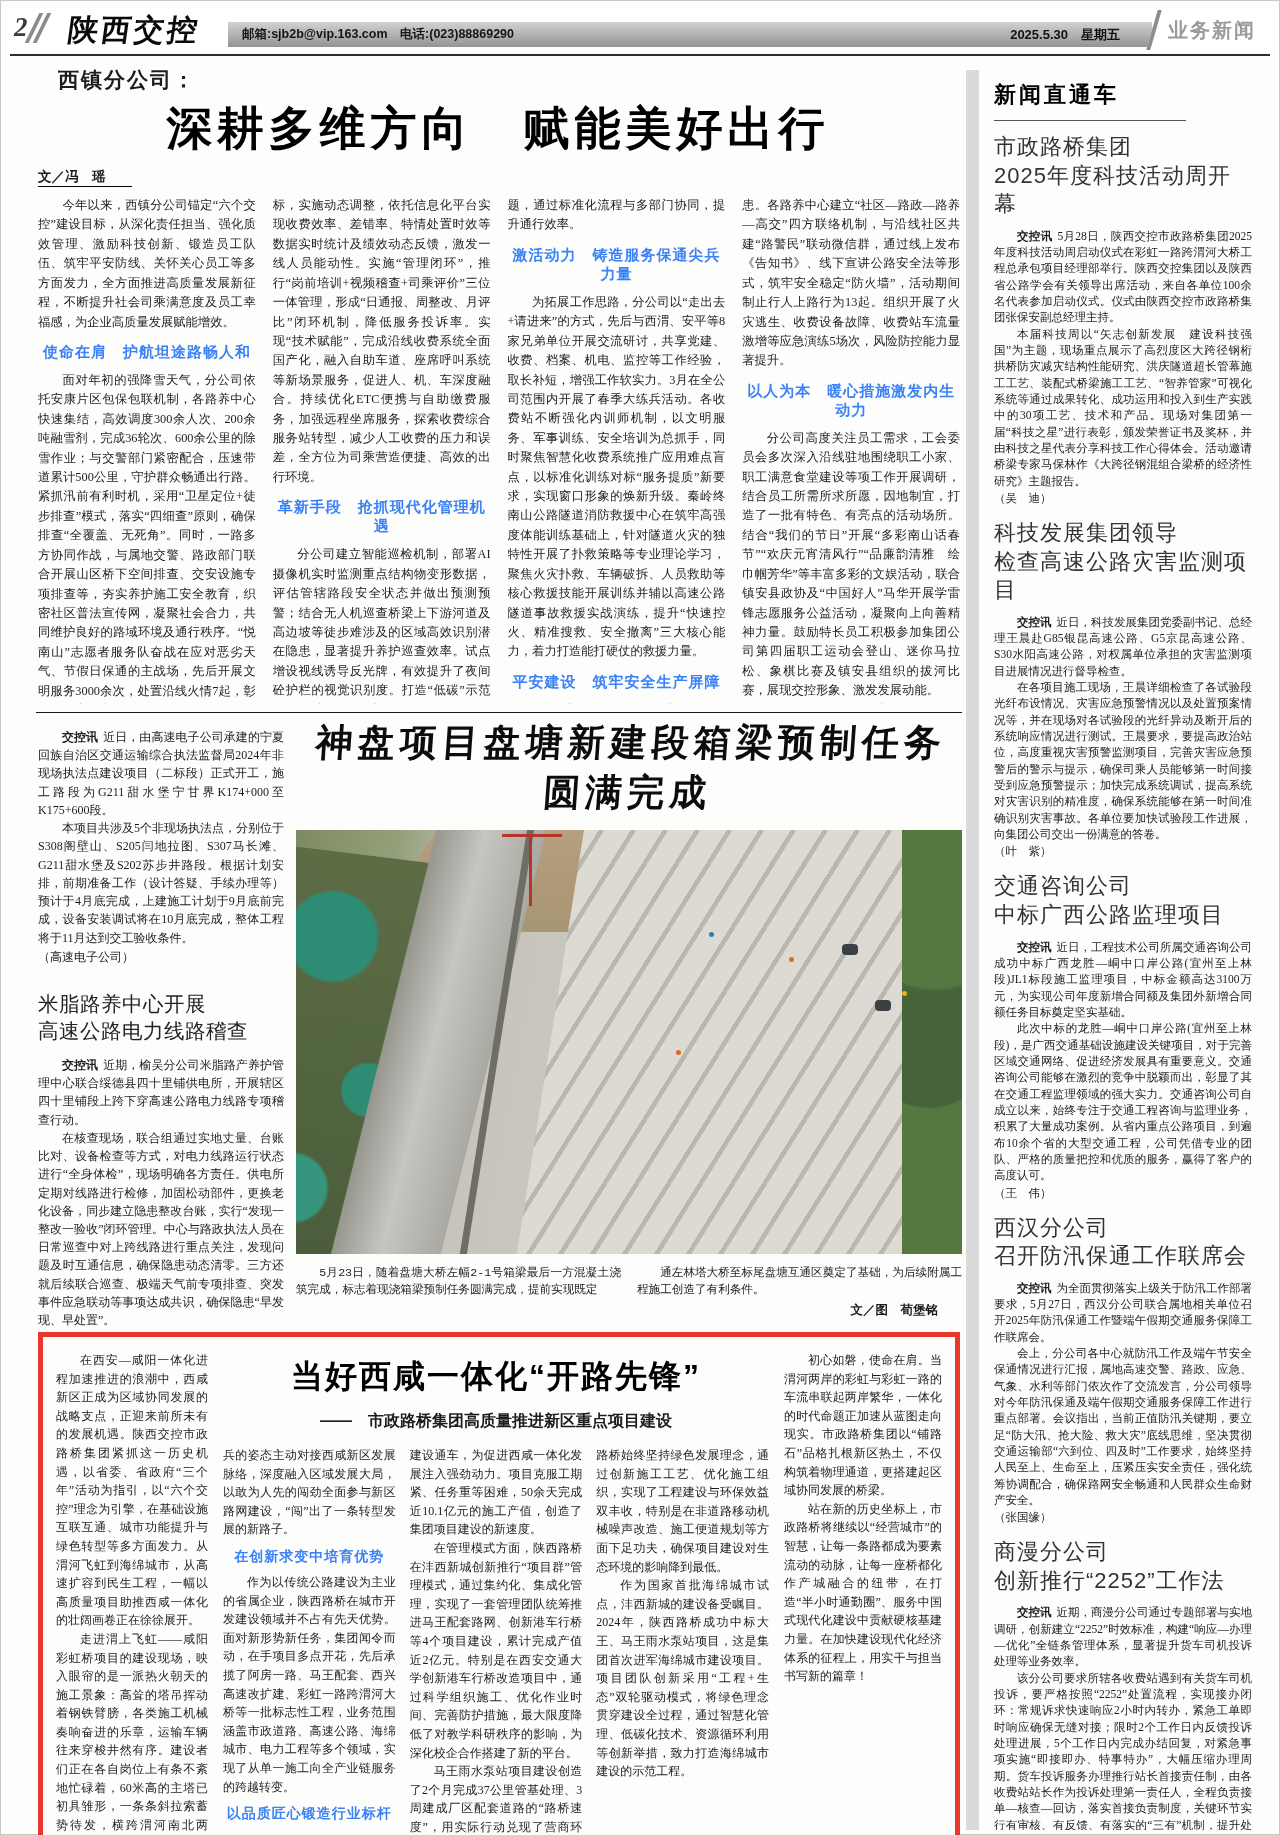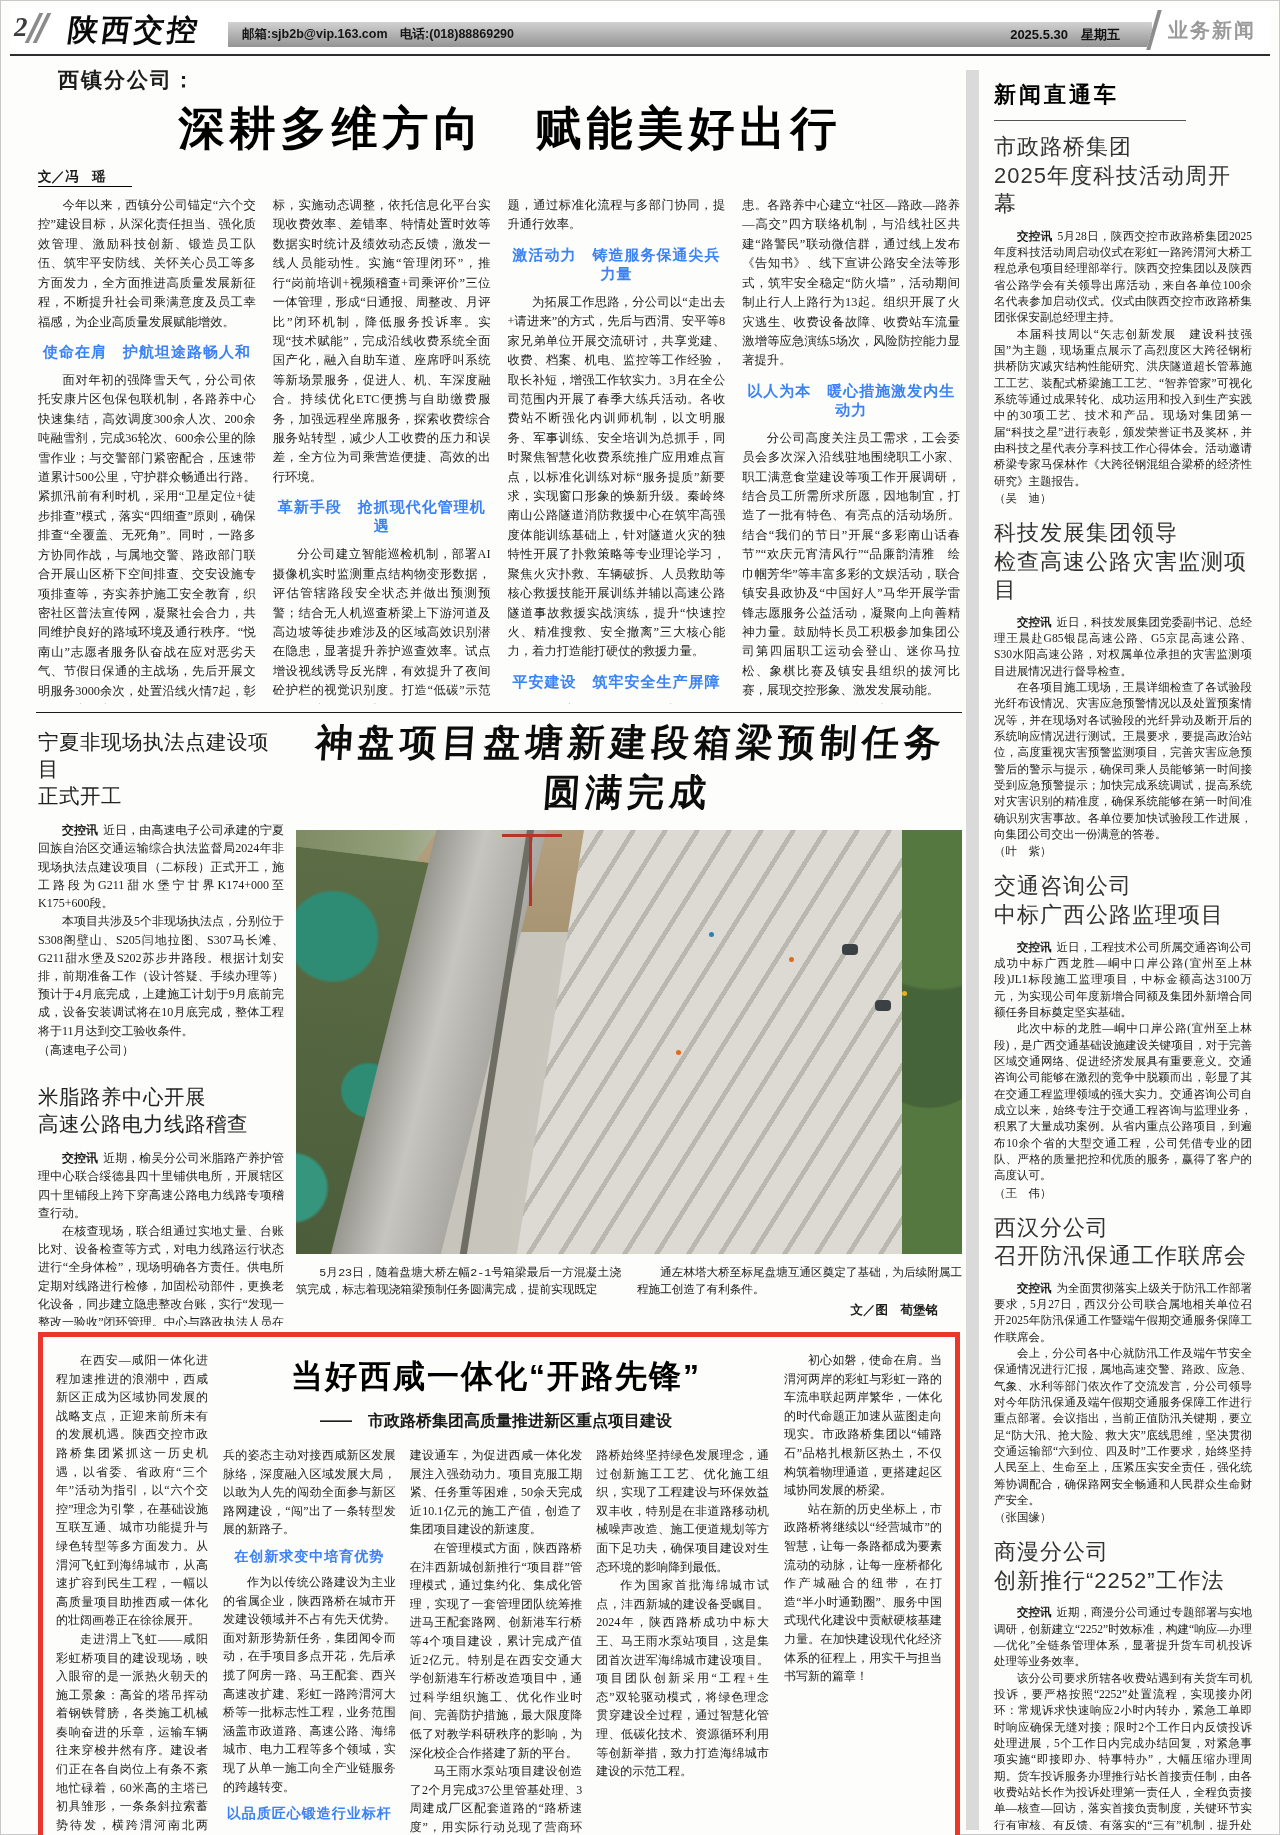--- a/index.html
+++ b/index.html
@@ -28,21 +28,21 @@
   .bp { font-size:12.3px; line-height:1.58; text-align:justify; text-indent:2em; }
   .bp.flush { text-indent:0; }
   .bh { font-family:"Liberation Sans","DejaVu Sans",sans-serif; font-size:15px; font-weight:bold; text-align:center;
         margin:11px 0 9px; letter-spacing:1px; color:#3b82f6; }
   b.lead { font-family:"Liberation Sans",sans-serif; margin-right:5px; }
   b.lead:empty { display:none; }
   .byline { text-align:left; font-size:12px; padding-right:6px; margin-top:2px; }
 
   
   .kicker { position:absolute; left:58px; top:66px; font-family:"Liberation Sans",sans-serif; font-weight:bold; font-size:21px; letter-spacing:2px; }
-  .headline { position:absolute; left:48px; top:98px; width:924px; text-align:center;
+  .headline { position:absolute; left:36px; top:98px; width:924px; text-align:center;
               font-family:Liberation Serif, serif; font-weight:900; font-size:46px; letter-spacing:5px; color:#000; }
   .main-byline { position:absolute; left:38px; top:168px; font-weight:bold; font-size:13.5px;
                  border-bottom:1px solid #000; padding:0 26px 0 0; }
   .main-cols { position:absolute; left:38px; top:196px; width:922px; height:508px; display:flex; gap:17px; overflow:hidden; }
   .main-cols .col { flex:1 1 0; overflow:hidden; }
 
   .mid-rule { position:absolute; left:36px; width:926px; top:712px; border-top:1.5px solid #1a1a1a; }
 
   
   .left-articles { position:absolute; left:38px; top:728px; width:246px; height:598px; overflow:hidden; }
@@ -118,21 +118,21 @@
 <div class="page">
 
   <header class="masthead">
     <div class="mast-bar"></div>
     <div class="badge">
       <span class="badge-num">2</span>
       <span class="badge-stripe"></span>
       <span class="badge-stripe"></span>
     </div>
     <div class="brand">陕西交控</div>
-    <div class="contact">邮箱:sjb2b@vip.163.com　电话:(018)88869290</div>
+    <div class="contact">邮箱:sjb2b@vip.163.com　电话:(023)88869290</div>
     <div class="mast-date">2025.5.30　星期五</div>
     <div class="section-tag">
       <span>业务新闻</span>
     </div>
   </header>
   <div class="mast-rule"></div>
 
   <div class="kicker">西镇分公司：</div>
   <h1 class="headline">深耕多维方向　赋能美好出行</h1>
   <div class="main-byline">文／冯　瑶</div>
@@ -192,22 +192,20 @@
 
           </div>
       </div>
     </div>
 
   <div class="mid-rule"></div>
 
   <div class="left-articles">
 
       <article class="mini-article">
-        <h3 class="mini-title">宁夏非现场执法点建设项目
-正式开工</h3>
         <div class="blocks">
 
             <p class="bp"><b class="lead">交控讯</b><span>近日，由高速电子公司承建的宁夏回族自治区交通运输综合执法监督局2024年非现场执法点建设项目（二标段）正式开工，施工路段为G211甜水堡宁甘界K174+000至K175+600段。</span></p>
 
             <p class="bp"><span>本项目共涉及5个非现场执法点，分别位于S308阁壁山、S205闫地拉图、S307马长滩、G211甜水堡及S202苏步井路段。根据计划安排，前期准备工作（设计答疑、手续办理等）预计于4月底完成，上建施工计划于9月底前完成，设备安装调试将在10月底完成，整体工程将于11月达到交工验收条件。</span></p>
 
           </div>
         <div class="byline">（高速电子公司）</div>
       </article>
 

